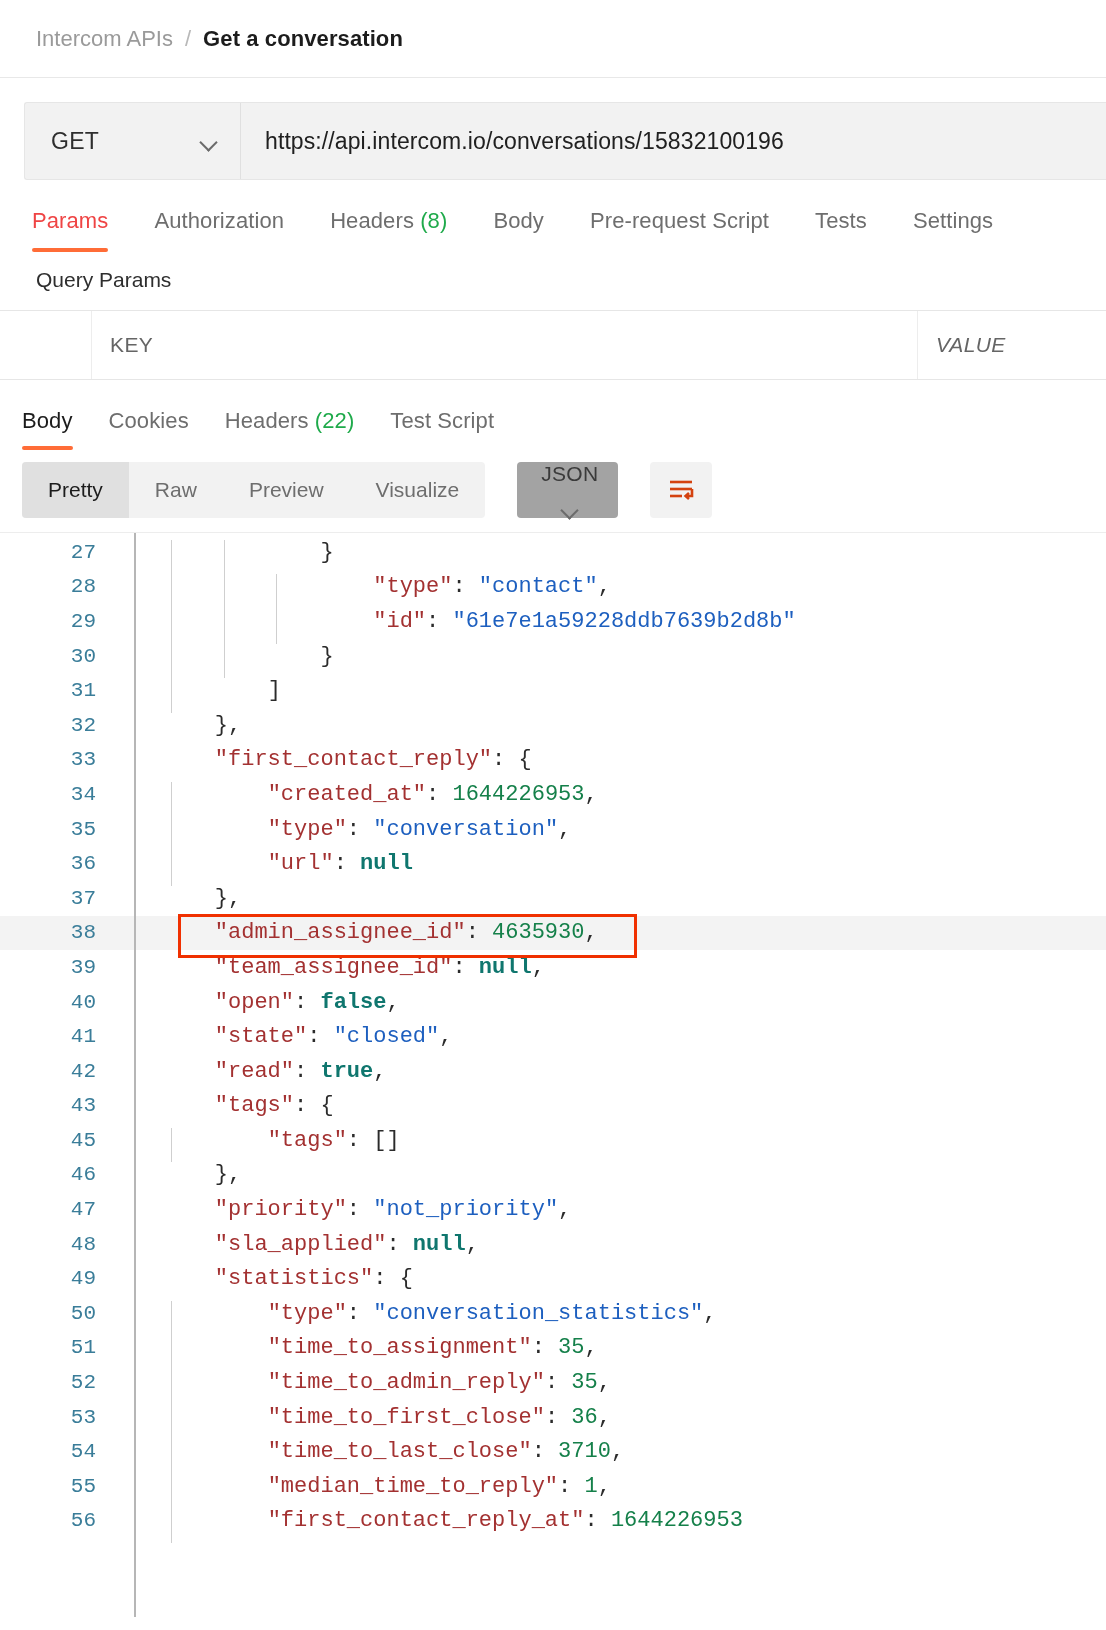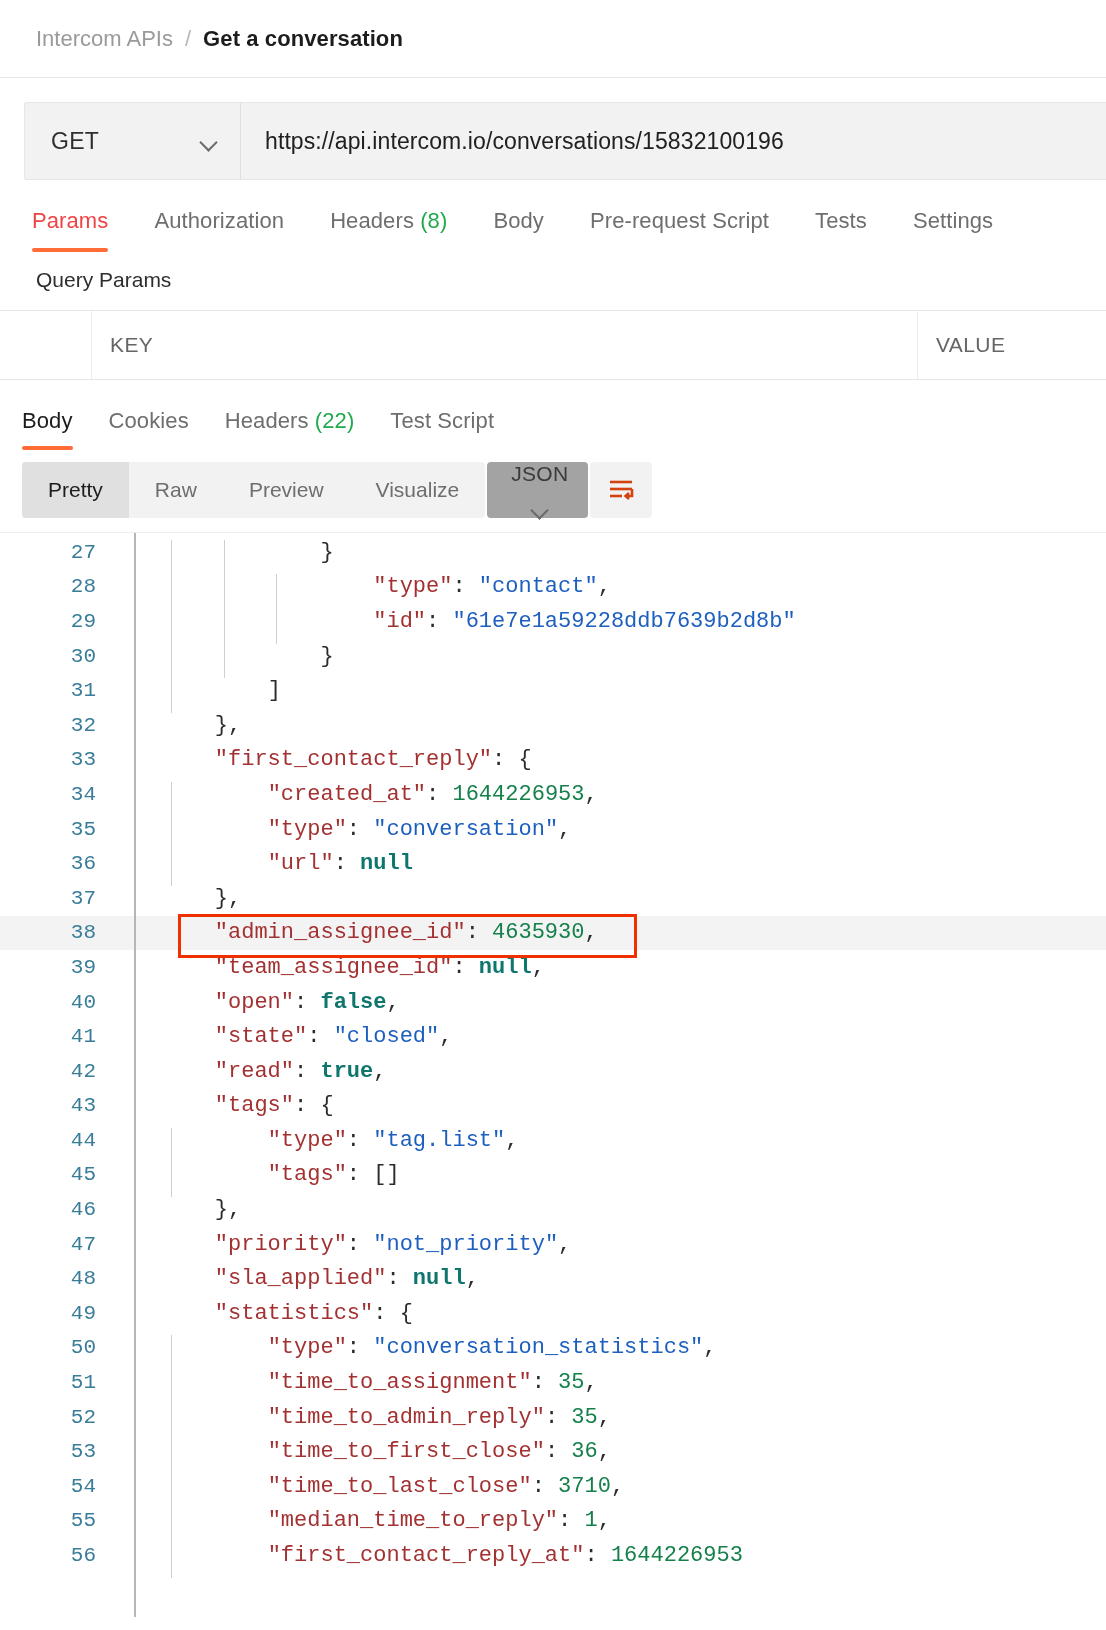--- a/index.html
+++ b/index.html
@@ -137,20 +137,21 @@
     letter-spacing: .4px;
   }
   .pt-value {
     width: 188px;
     display: flex;
     align-items: center;
     padding-left: 18px;
     font-size: 21px;
     color: #656565;
     letter-spacing: .4px;
+    font-style: italic;
   }
 
   
   .res-tabs {
     display: flex;
     align-items: flex-start;
     padding: 22px 0 0 22px;
     white-space: nowrap;
   }
   .res-tab {
@@ -169,21 +170,21 @@
     height: 4px;
     background: #ff6c37;
     border-radius: 2px;
   }
 
   
   .fmt-bar {
     display: flex;
     align-items: center;
     padding: 12px 0 0 22px;
-    gap: 2px;
+    gap: 32px;
   }
   .seg-group {
     display: flex;
     background: #f2f2f2;
     border-radius: 4px;
     height: 56px;
     overflow: hidden;
   }
   .seg {
     display: flex;
@@ -367,21 +368,20 @@
       <div class="code-line"><div class="ln">34</div><div class="code-text"><span class="ig" style="left: 52.8px;"></span><span style="position: relative; z-index: 2;">        <span class="k">"created_at"</span><span class="p">: </span><span class="n">1644226953</span><span class="p">,</span></span></div></div>
       <div class="code-line"><div class="ln">35</div><div class="code-text"><span class="ig" style="left: 52.8px;"></span><span style="position: relative; z-index: 2;">        <span class="k">"type"</span><span class="p">: </span><span class="s">"conversation"</span><span class="p">,</span></span></div></div>
       <div class="code-line"><div class="ln">36</div><div class="code-text"><span class="ig" style="left: 52.8px;"></span><span style="position: relative; z-index: 2;">        <span class="k">"url"</span><span class="p">: </span><span class="b">null</span></span></div></div>
       <div class="code-line"><div class="ln">37</div><div class="code-text"><span style="position: relative; z-index: 2;">    <span class="p">},</span></span></div></div>
       <div class="code-line hl"><div class="ln">38</div><div class="code-text"><span style="position: relative; z-index: 2;">    <span class="k">"admin_assignee_id"</span><span class="p">: </span><span class="n">4635930</span><span class="p">,</span></span></div></div>
       <div class="code-line"><div class="ln">39</div><div class="code-text"><span style="position: relative; z-index: 2;">    <span class="k">"team_assignee_id"</span><span class="p">: </span><span class="b">null</span><span class="p">,</span></span></div></div>
       <div class="code-line"><div class="ln">40</div><div class="code-text"><span style="position: relative; z-index: 2;">    <span class="k">"open"</span><span class="p">: </span><span class="b">false</span><span class="p">,</span></span></div></div>
       <div class="code-line"><div class="ln">41</div><div class="code-text"><span style="position: relative; z-index: 2;">    <span class="k">"state"</span><span class="p">: </span><span class="s">"closed"</span><span class="p">,</span></span></div></div>
       <div class="code-line"><div class="ln">42</div><div class="code-text"><span style="position: relative; z-index: 2;">    <span class="k">"read"</span><span class="p">: </span><span class="b">true</span><span class="p">,</span></span></div></div>
       <div class="code-line"><div class="ln">43</div><div class="code-text"><span style="position: relative; z-index: 2;">    <span class="k">"tags"</span><span class="p">: {</span></span></div></div>
-      <div class="code-line"><div class="ln">44</div><div class="code-text"><span class="ig" style="left: 52.8px;"></span><span style="position: relative; z-index: 2;">        <span class="k">"type"</span><span class="p">: </span><span class="s">"tag.list"</span><span class="p">,</span></span></div></div>
       <div class="code-line"><div class="ln">45</div><div class="code-text"><span class="ig" style="left: 52.8px;"></span><span style="position: relative; z-index: 2;">        <span class="k">"tags"</span><span class="p">: []</span></span></div></div>
       <div class="code-line"><div class="ln">46</div><div class="code-text"><span style="position: relative; z-index: 2;">    <span class="p">},</span></span></div></div>
       <div class="code-line"><div class="ln">47</div><div class="code-text"><span style="position: relative; z-index: 2;">    <span class="k">"priority"</span><span class="p">: </span><span class="s">"not_priority"</span><span class="p">,</span></span></div></div>
       <div class="code-line"><div class="ln">48</div><div class="code-text"><span style="position: relative; z-index: 2;">    <span class="k">"sla_applied"</span><span class="p">: </span><span class="b">null</span><span class="p">,</span></span></div></div>
       <div class="code-line"><div class="ln">49</div><div class="code-text"><span style="position: relative; z-index: 2;">    <span class="k">"statistics"</span><span class="p">: {</span></span></div></div>
       <div class="code-line"><div class="ln">50</div><div class="code-text"><span class="ig" style="left: 52.8px;"></span><span style="position: relative; z-index: 2;">        <span class="k">"type"</span><span class="p">: </span><span class="s">"conversation_statistics"</span><span class="p">,</span></span></div></div>
       <div class="code-line"><div class="ln">51</div><div class="code-text"><span class="ig" style="left: 52.8px;"></span><span style="position: relative; z-index: 2;">        <span class="k">"time_to_assignment"</span><span class="p">: </span><span class="n">35</span><span class="p">,</span></span></div></div>
       <div class="code-line"><div class="ln">52</div><div class="code-text"><span class="ig" style="left: 52.8px;"></span><span style="position: relative; z-index: 2;">        <span class="k">"time_to_admin_reply"</span><span class="p">: </span><span class="n">35</span><span class="p">,</span></span></div></div>
       <div class="code-line"><div class="ln">53</div><div class="code-text"><span class="ig" style="left: 52.8px;"></span><span style="position: relative; z-index: 2;">        <span class="k">"time_to_first_close"</span><span class="p">: </span><span class="n">36</span><span class="p">,</span></span></div></div>
       <div class="code-line"><div class="ln">54</div><div class="code-text"><span class="ig" style="left: 52.8px;"></span><span style="position: relative; z-index: 2;">        <span class="k">"time_to_last_close"</span><span class="p">: </span><span class="n">3710</span><span class="p">,</span></span></div></div>

